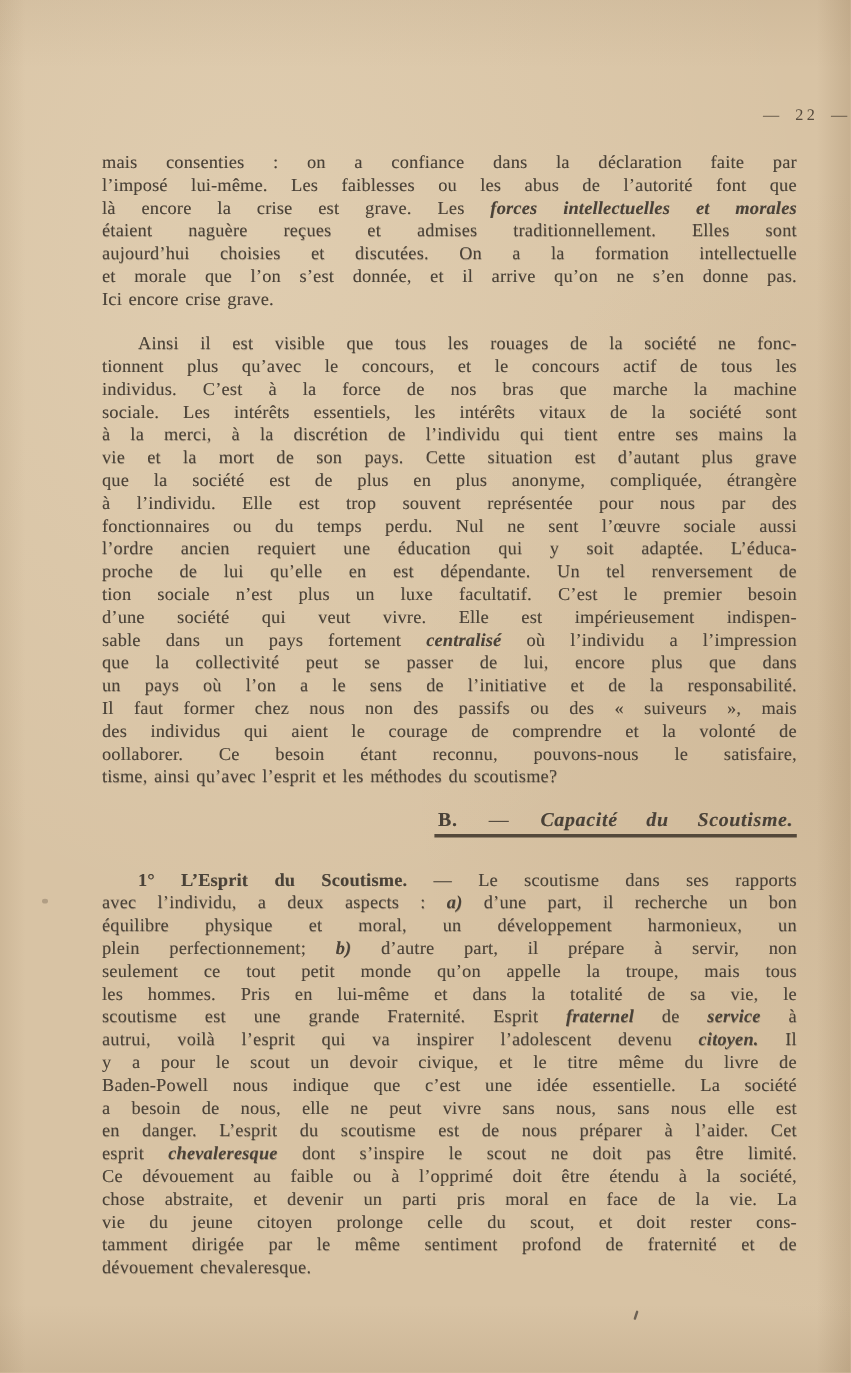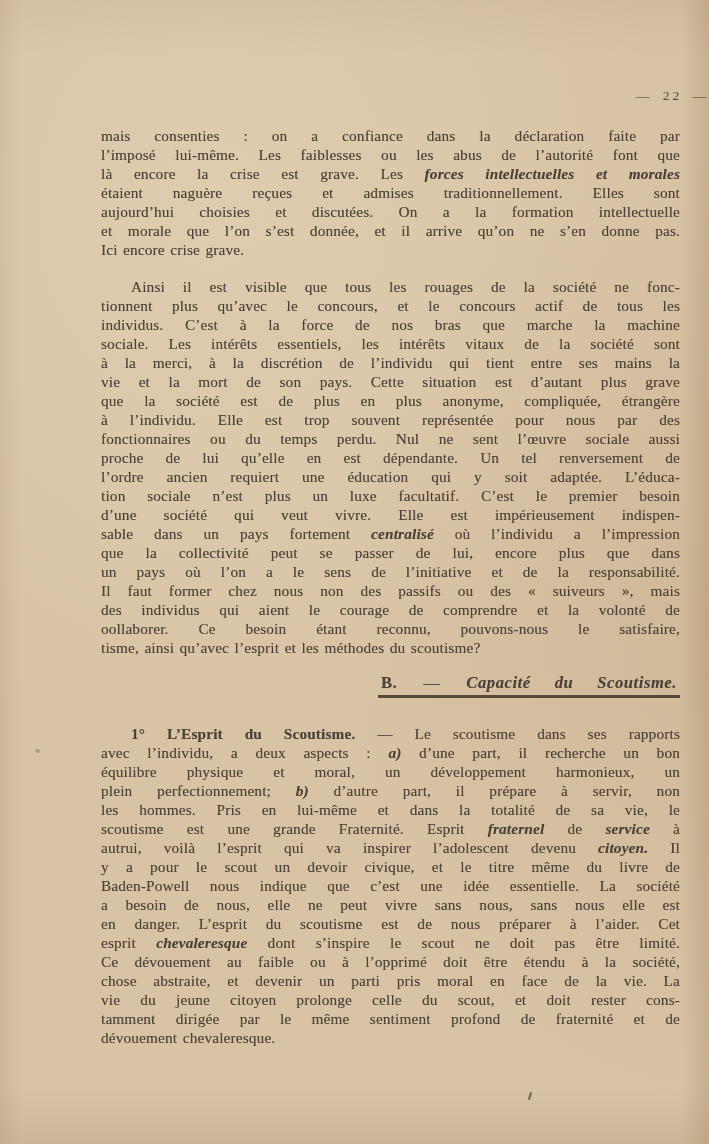--- a/index.html
+++ b/index.html
@@ -31,21 +31,21 @@
     left: 0;
     width: 100%;
     text-align: right;
     font-size: 13.5px;
     letter-spacing: 3px;
     word-spacing: 4px;
     color: #554a3d;
   }
   .text-block {
     position: absolute;
-    left: 101px;
+    left: 85px;
     top: 126px;
     width: 579px;
     font-size: 15.2px;
     line-height: 19px;
     letter-spacing: 0.2px;
     word-spacing: 1.5px;
     text-shadow: 0.3px 0.3px 0.5px rgba(60,50,40,0.35);
   }
   .para + .para { margin-top: 18px; }
   .line {
@@ -119,22 +119,22 @@
         <div class="para">
           <div class="line indent"><span class="run">Ainsi il est visible que tous les rouages de la société ne fonc-</span></div>
           <div class="line"><span class="run">tionnent plus qu’avec le concours, et le concours actif de tous les</span></div>
           <div class="line"><span class="run">individus. C’est à la force de nos bras que marche la machine</span></div>
           <div class="line"><span class="run">sociale. Les intérêts essentiels, les intérêts vitaux de la société sont</span></div>
           <div class="line"><span class="run">à la merci, à la discrétion de l’individu qui tient entre ses mains la</span></div>
           <div class="line"><span class="run">vie et la mort de son pays. Cette situation est d’autant plus grave</span></div>
           <div class="line"><span class="run">que la société est de plus en plus anonyme, compliquée, étrangère</span></div>
           <div class="line"><span class="run">à l’individu. Elle est trop souvent représentée pour nous par des</span></div>
           <div class="line"><span class="run">fonctionnaires ou du temps perdu. Nul ne sent l’œuvre sociale aussi</span></div>
+          <div class="line"><span class="run">l’ordre ancien requiert une éducation qui y soit adaptée. L’éduca-</span></div>
           <div class="line"><span class="run">proche de lui qu’elle en est dépendante. Un tel renversement de</span></div>
-          <div class="line"><span class="run">l’ordre ancien requiert une éducation qui y soit adaptée. L’éduca-</span></div>
           <div class="line"><span class="run">tion sociale n’est plus un luxe facultatif. C’est le premier besoin</span></div>
           <div class="line"><span class="run">d’une société qui veut vivre. Elle est impérieusement indispen-</span></div>
           <div class="line"><span class="run">sable dans un pays fortement </span><span class="run it">centralisé</span><span class="run"> où l’individu a l’impression</span></div>
           <div class="line"><span class="run">que la collectivité peut se passer de lui, encore plus que dans</span></div>
           <div class="line"><span class="run">un pays où l’on a le sens de l’initiative et de la responsabilité.</span></div>
           <div class="line"><span class="run">Il faut former chez nous non des passifs ou des « suiveurs », mais</span></div>
           <div class="line"><span class="run">des individus qui aient le courage de comprendre et la volonté de</span></div>
           <div class="line"><span class="run">oollaborer. Ce besoin étant reconnu, pouvons-nous le satisfaire,</span></div>
           <div class="line last"><span class="run">tisme, ainsi qu’avec l’esprit et les méthodes du scoutisme?</span></div>
         </div>
@@ -145,20 +145,21 @@
       <span class="sep">—</span>
       <span class="title">Capacité du Scoutisme.</span>
     </div>
 
     <div>
         <div class="para">
           <div class="line indent"><span class="run bd">1° L’Esprit du Scoutisme.</span><span class="run"> — Le scoutisme dans ses rapports</span></div>
           <div class="line"><span class="run">avec l’individu, a deux aspects : </span><span class="run it">a)</span><span class="run"> d’une part, il recherche un bon</span></div>
           <div class="line"><span class="run">équilibre physique et moral, un développement harmonieux, un</span></div>
           <div class="line"><span class="run">plein perfectionnement; </span><span class="run it">b)</span><span class="run"> d’autre part, il prépare à servir, non</span></div>
+          <div class="line"><span class="run">seulement ce tout petit monde qu’on appelle la troupe, mais tous</span></div>
           <div class="line"><span class="run">les hommes. Pris en lui-même et dans la totalité de sa vie, le</span></div>
           <div class="line"><span class="run">scoutisme est une grande Fraternité. Esprit </span><span class="run it">fraternel</span><span class="run"> de </span><span class="run it">service</span><span class="run"> à</span></div>
           <div class="line"><span class="run">autrui, voilà l’esprit qui va inspirer l’adolescent devenu </span><span class="run it">citoyen.</span><span class="run"> Il</span></div>
           <div class="line"><span class="run">y a pour le scout un devoir civique, et le titre même du livre de</span></div>
           <div class="line"><span class="run">Baden-Powell nous indique que c’est une idée essentielle. La société</span></div>
           <div class="line"><span class="run">a besoin de nous, elle ne peut vivre sans nous, sans nous elle est</span></div>
           <div class="line"><span class="run">en danger. L’esprit du scoutisme est de nous préparer à l’aider. Cet</span></div>
           <div class="line"><span class="run">esprit </span><span class="run it">chevaleresque</span><span class="run"> dont s’inspire le scout ne doit pas être limité.</span></div>
           <div class="line"><span class="run">Ce dévouement au faible ou à l’opprimé doit être étendu à la société,</span></div>
           <div class="line"><span class="run">chose abstraite, et devenir un parti pris moral en face de la vie. La</span></div>

